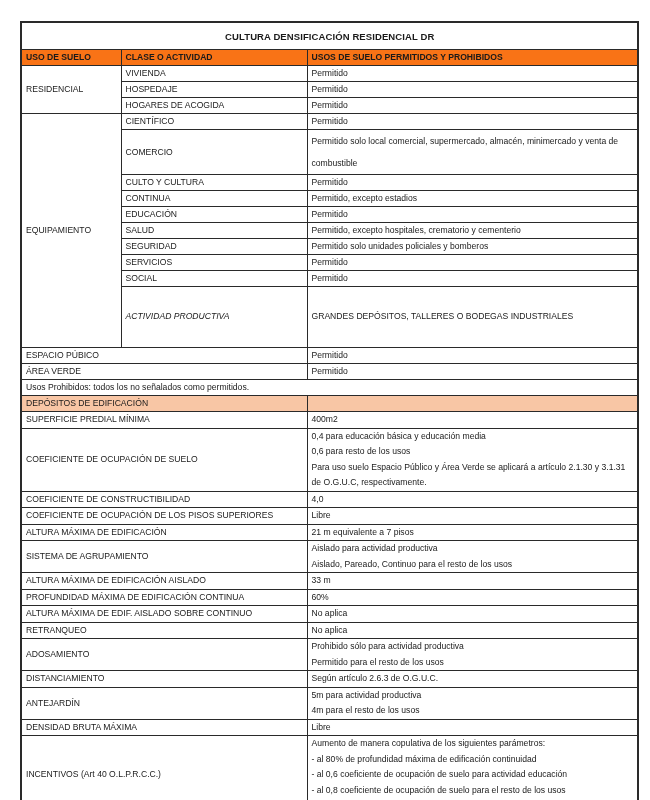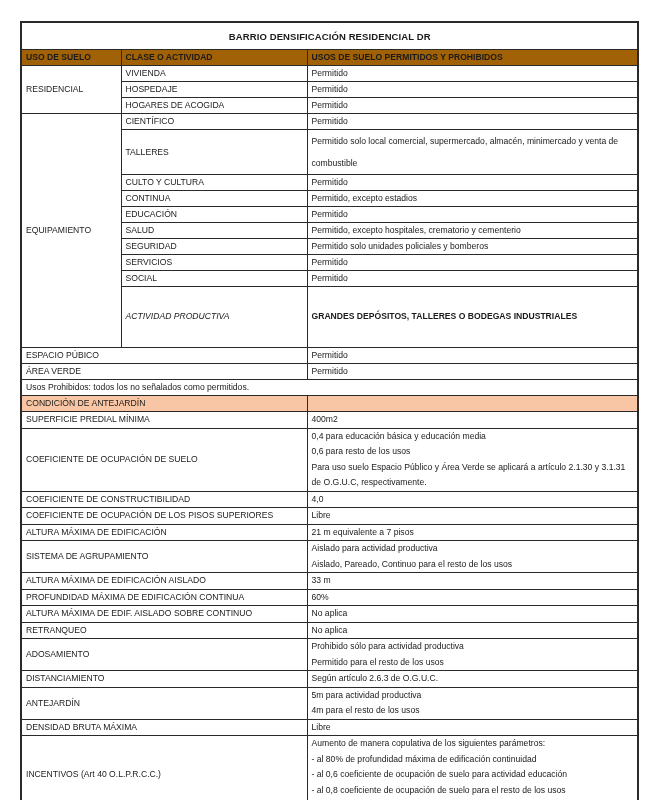--- a/index.html
+++ b/index.html
@@ -36,21 +36,21 @@
     overflow: hidden;
   }
   .title-cell {
     height: 26px;
     text-align: center !important;
     font-weight: bold !important;
     font-size: 9.5px !important;
     letter-spacing: 0.1px;
   }
   .hdr th {
-    background: #a16207;
+    background: #f97316;
     text-align: left;
     font-weight: bold !important;
     height: 15px;
   }
   .section-row td {
     background: #f8c6a5;
     height: 15px;
   }
   .multiline div {
     line-height: 15.5px;
@@ -64,21 +64,21 @@
 <body>
 
 <table class="zoning">
   <colgroup>
     <col class="c1">
       <col class="c2">
       <col class="c3">
   </colgroup>
   <tbody id="tbody">
     <tr>
-      <td colspan="3" class="title-cell">BARRIO DENSIFICACIÓN RESIDENCIAL DR</td>
+      <td colspan="3" class="title-cell">CULTURA DENSIFICACIÓN RESIDENCIAL DR</td>
     </tr>
     <tr class="hdr">
       <th>USO DE SUELO</th>
       <th>CLASE O ACTIVIDAD</th>
       <th>USOS DE SUELO PERMITIDOS Y PROHIBIDOS</th>
     </tr>
 
     <tr class="r">
       <td rowspan="3">RESIDENCIAL</td>
       <td>VIVIENDA</td>
@@ -92,21 +92,21 @@
       <td>HOGARES DE ACOGIDA</td>
       <td>Permitido</td>
     </tr>
 
     <tr class="r">
       <td rowspan="10">EQUIPAMIENTO</td>
       <td>CIENTÍFICO</td>
       <td>Permitido</td>
     </tr>
     <tr class="r">
-      <td>TALLERES</td>
+      <td>COMERCIO</td>
       <td style="line-height:22px;">Permitido solo local comercial, supermercado, almacén, minimercado y venta de combustible</td>
     </tr>
     <tr class="r">
       <td>CULTO Y CULTURA</td>
       <td>Permitido</td>
     </tr>
     <tr class="r">
       <td>CONTINUA</td>
       <td>Permitido, excepto estadios</td>
     </tr>
@@ -126,38 +126,38 @@
       <td>SERVICIOS</td>
       <td>Permitido</td>
     </tr>
     <tr class="r">
       <td>SOCIAL</td>
       <td>Permitido</td>
     </tr>
 
     <tr class="r">
       <td style="line-height:15.5px;font-style:italic;">ACTIVIDAD PRODUCTIVA</td>
-      <td style="line-height:15.5px;font-weight:bold;">GRANDES DEPÓSITOS, TALLERES O BODEGAS INDUSTRIALES</td>
+      <td style="line-height:15.5px;">GRANDES DEPÓSITOS, TALLERES O BODEGAS INDUSTRIALES</td>
       <td>Permitidos solo talleres inofensivos</td>
     </tr>
 
     <tr class="r">
       <td colspan="2">ESPACIO PÚBICO</td>
       <td>Permitido</td>
     </tr>
     <tr class="r">
       <td colspan="2">ÁREA VERDE</td>
       <td>Permitido</td>
     </tr>
     <tr class="r">
       <td colspan="3">Usos Prohibidos: todos los no señalados como permitidos.</td>
     </tr>
 
     <tr class="section-row">
-      <td colspan="2">CONDICIÓN DE ANTEJARDÍN</td>
+      <td colspan="2">DEPÓSITOS DE EDIFICACIÓN</td>
       <td></td>
     </tr>
   <tr class="r">
         <td colspan="2">SUPERFICIE PREDIAL MÍNIMA</td>
         <td class="multiline">
           <div>400m2</div>
         </td>
       </tr>
       <tr class="r">
         <td colspan="2">COEFICIENTE DE OCUPACIÓN DE SUELO</td>

